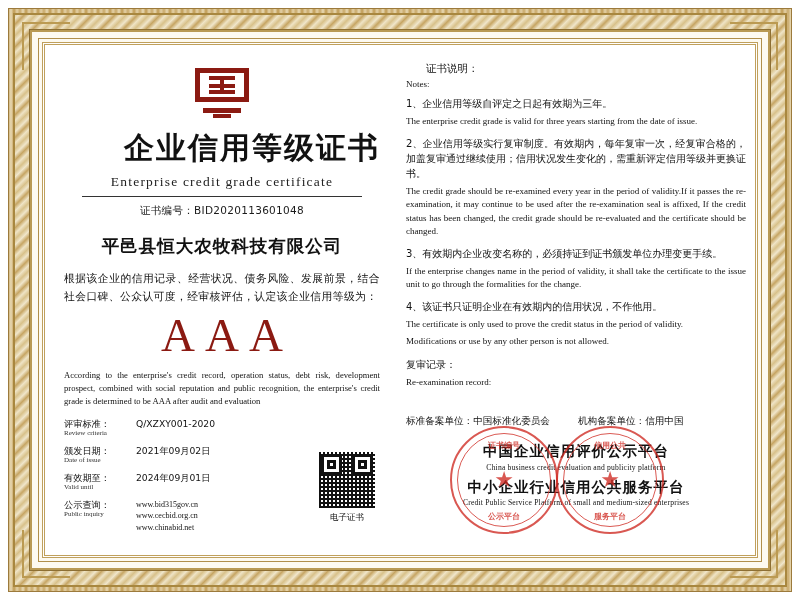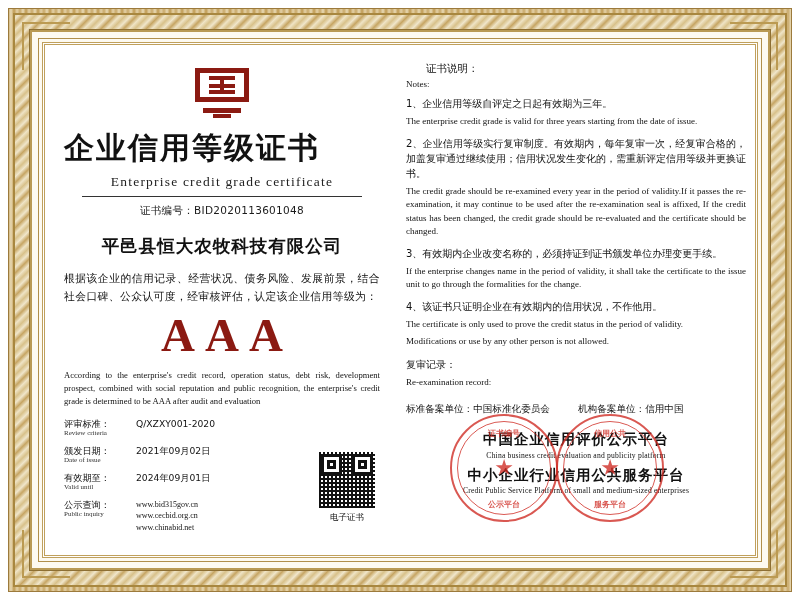--- a/index.html
+++ b/index.html
@@ -89,21 +89,21 @@
   .emblem-wrap {
     text-align: center;
     margin-top: 6px;
   }
   .emblem {
     display: inline-block;
   }
 
   
   .cn-title {
-    text-align: left;
+    text-align: right;
     font-family: "DejaVu Sans", sans-serif;
     font-size: 30px;
     font-weight: bold;
     letter-spacing: 2px;
     color: #111111;
     margin-top: 4px;
   }
   .en-title {
     text-align: center;
     font-family: "Liberation Serif", serif;
@@ -144,21 +144,21 @@
     color: #111;
     margin-top: 12px;
     text-align: justify;
     letter-spacing: .4px;
   }
 
   .grade {
     text-align: center;
     font-family: "Liberation Serif", serif;
     font-size: 47px;
-    font-weight: bold;
+    font-weight: normal;
     color: #8b1a12;
     letter-spacing: 10px;
     margin-top: 4px;
     line-height: 1.1;
     text-indent: 10px;
   }
 
   .en-body {
     font-family: "Liberation Serif", serif;
     font-size: 8.6px;
@@ -274,21 +274,21 @@
     color: #111;
     line-height: 1.5;
     margin-top: 4px;
     text-align: justify;
   }
 
   .reexam {
     margin-top: 8px;
   }
   .filing-row {
-    margin-top: 14px;
+    margin-top: 26px;
     display: flex;
     font-family: "DejaVu Sans", sans-serif;
     font-size: 9.6px;
     color: #111;
   }
   .filing-row div:first-child { width: 172px; }
 
   .issuers {
     margin-top: 14px;
     text-align: center;

